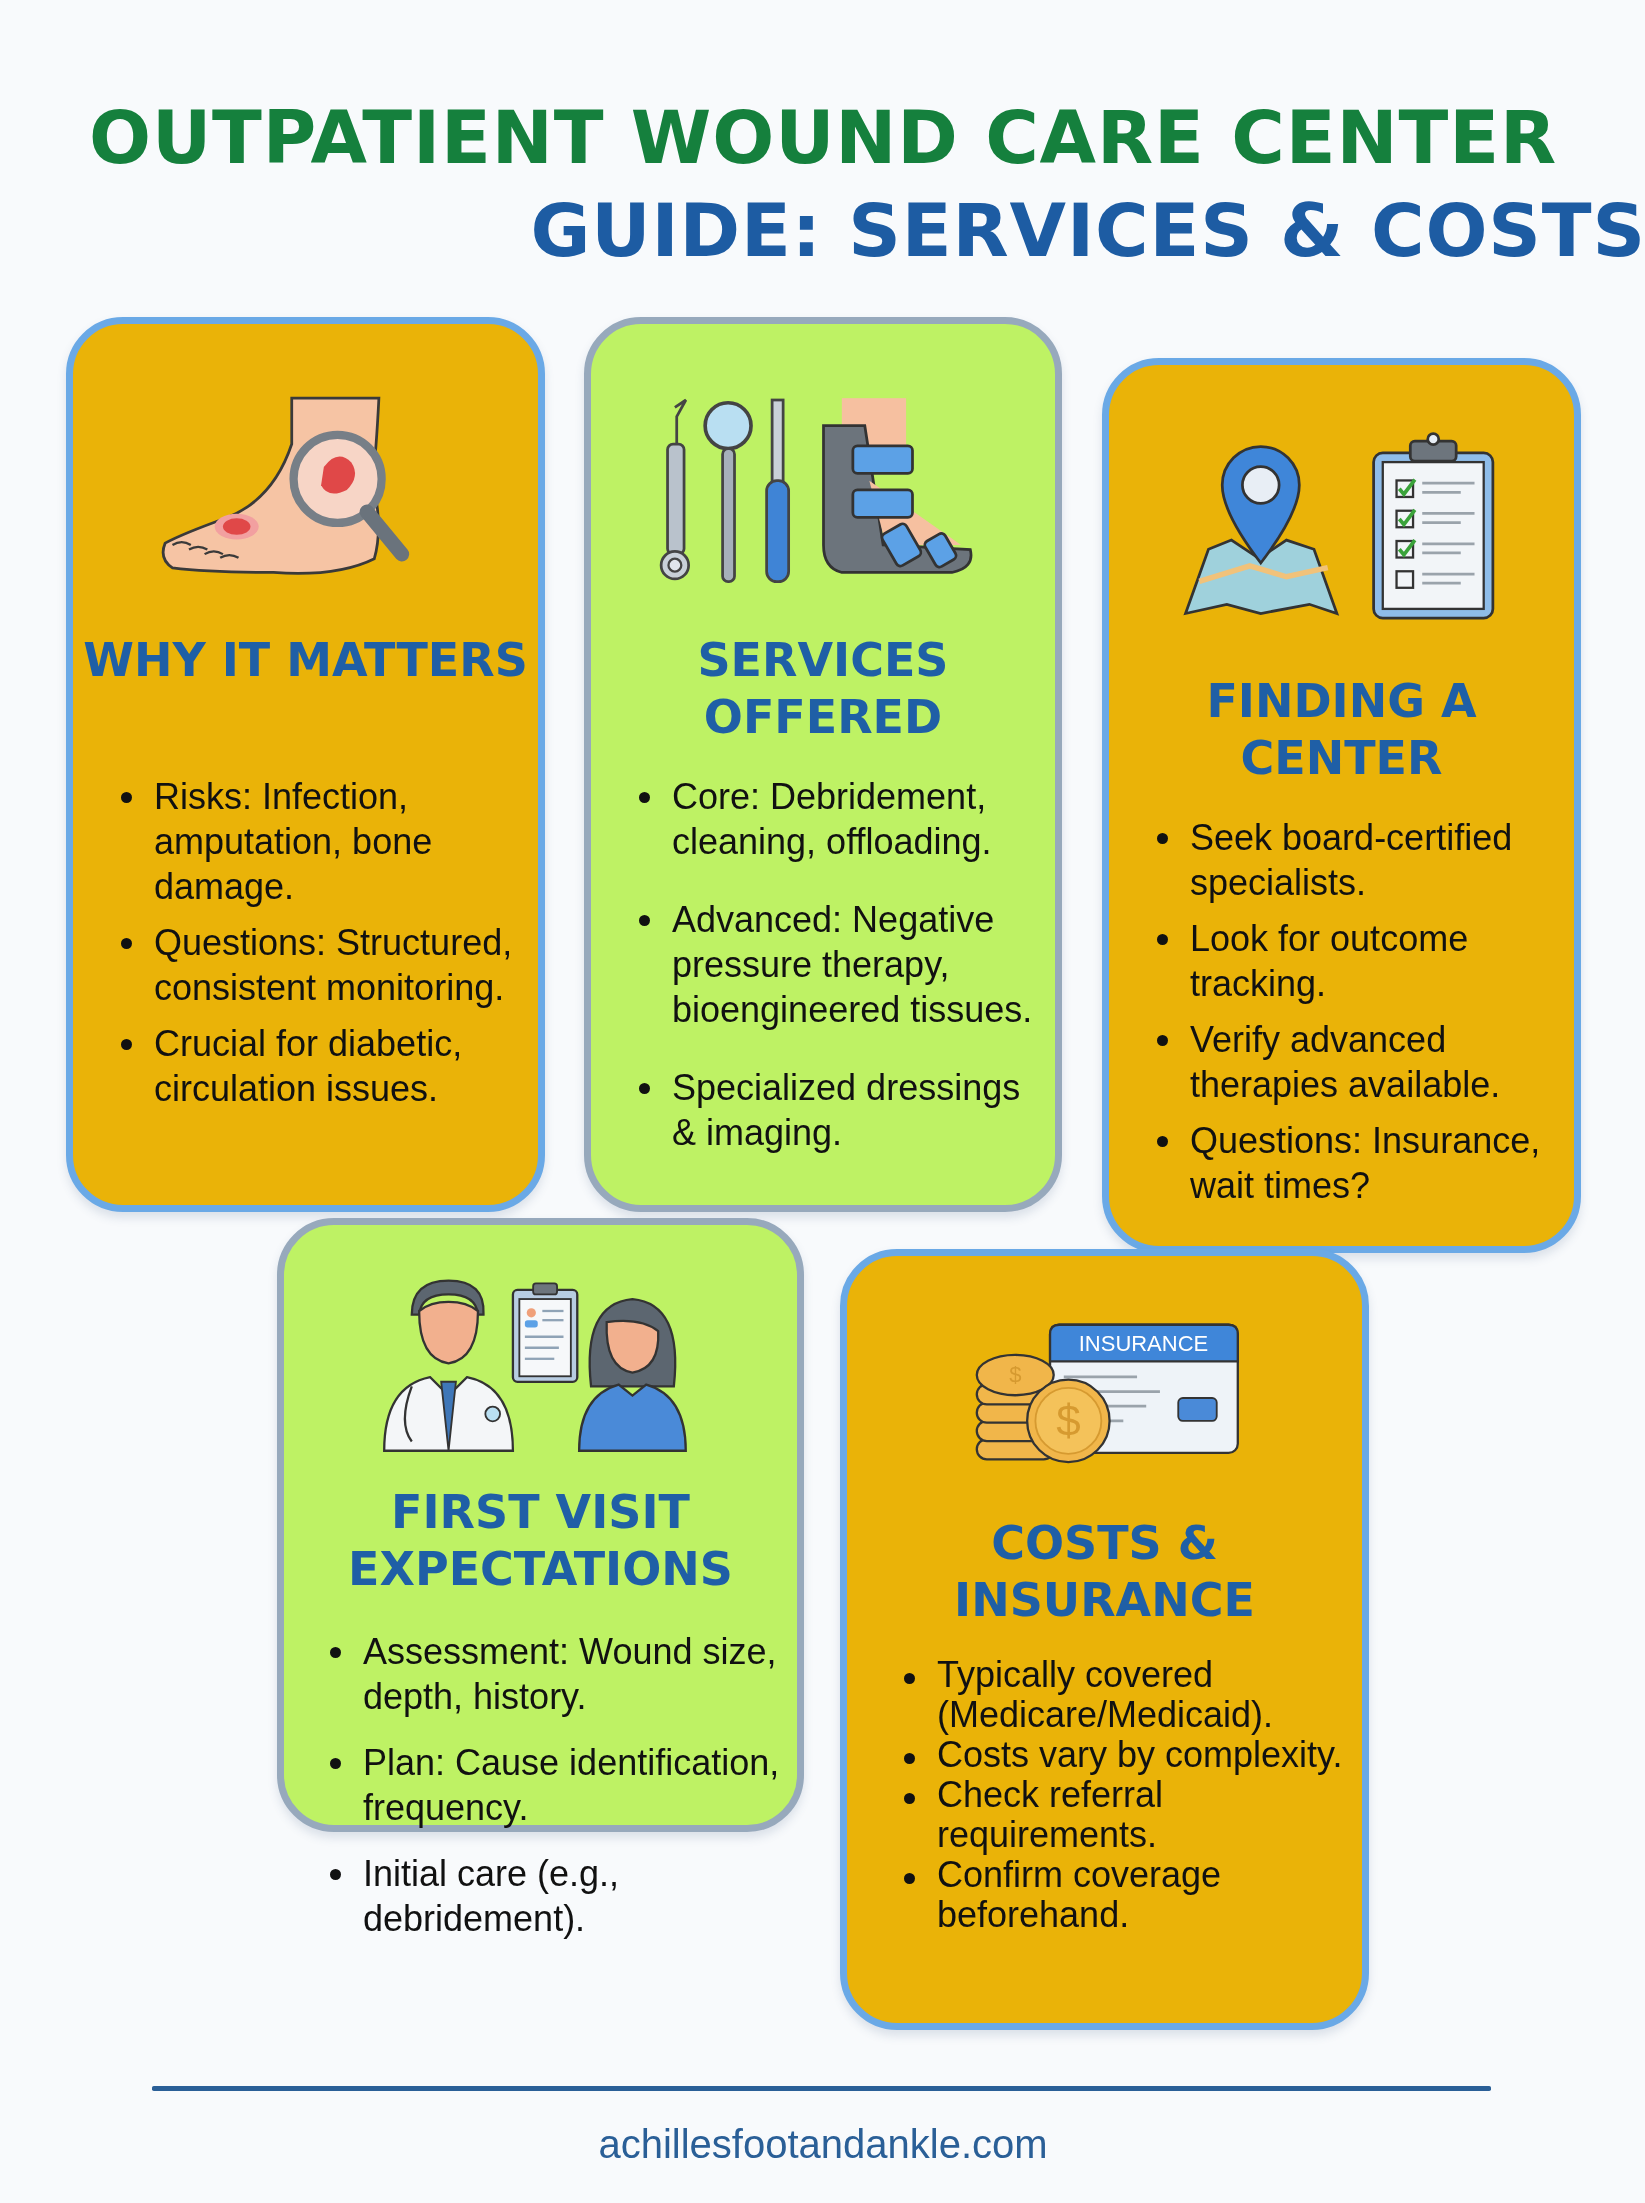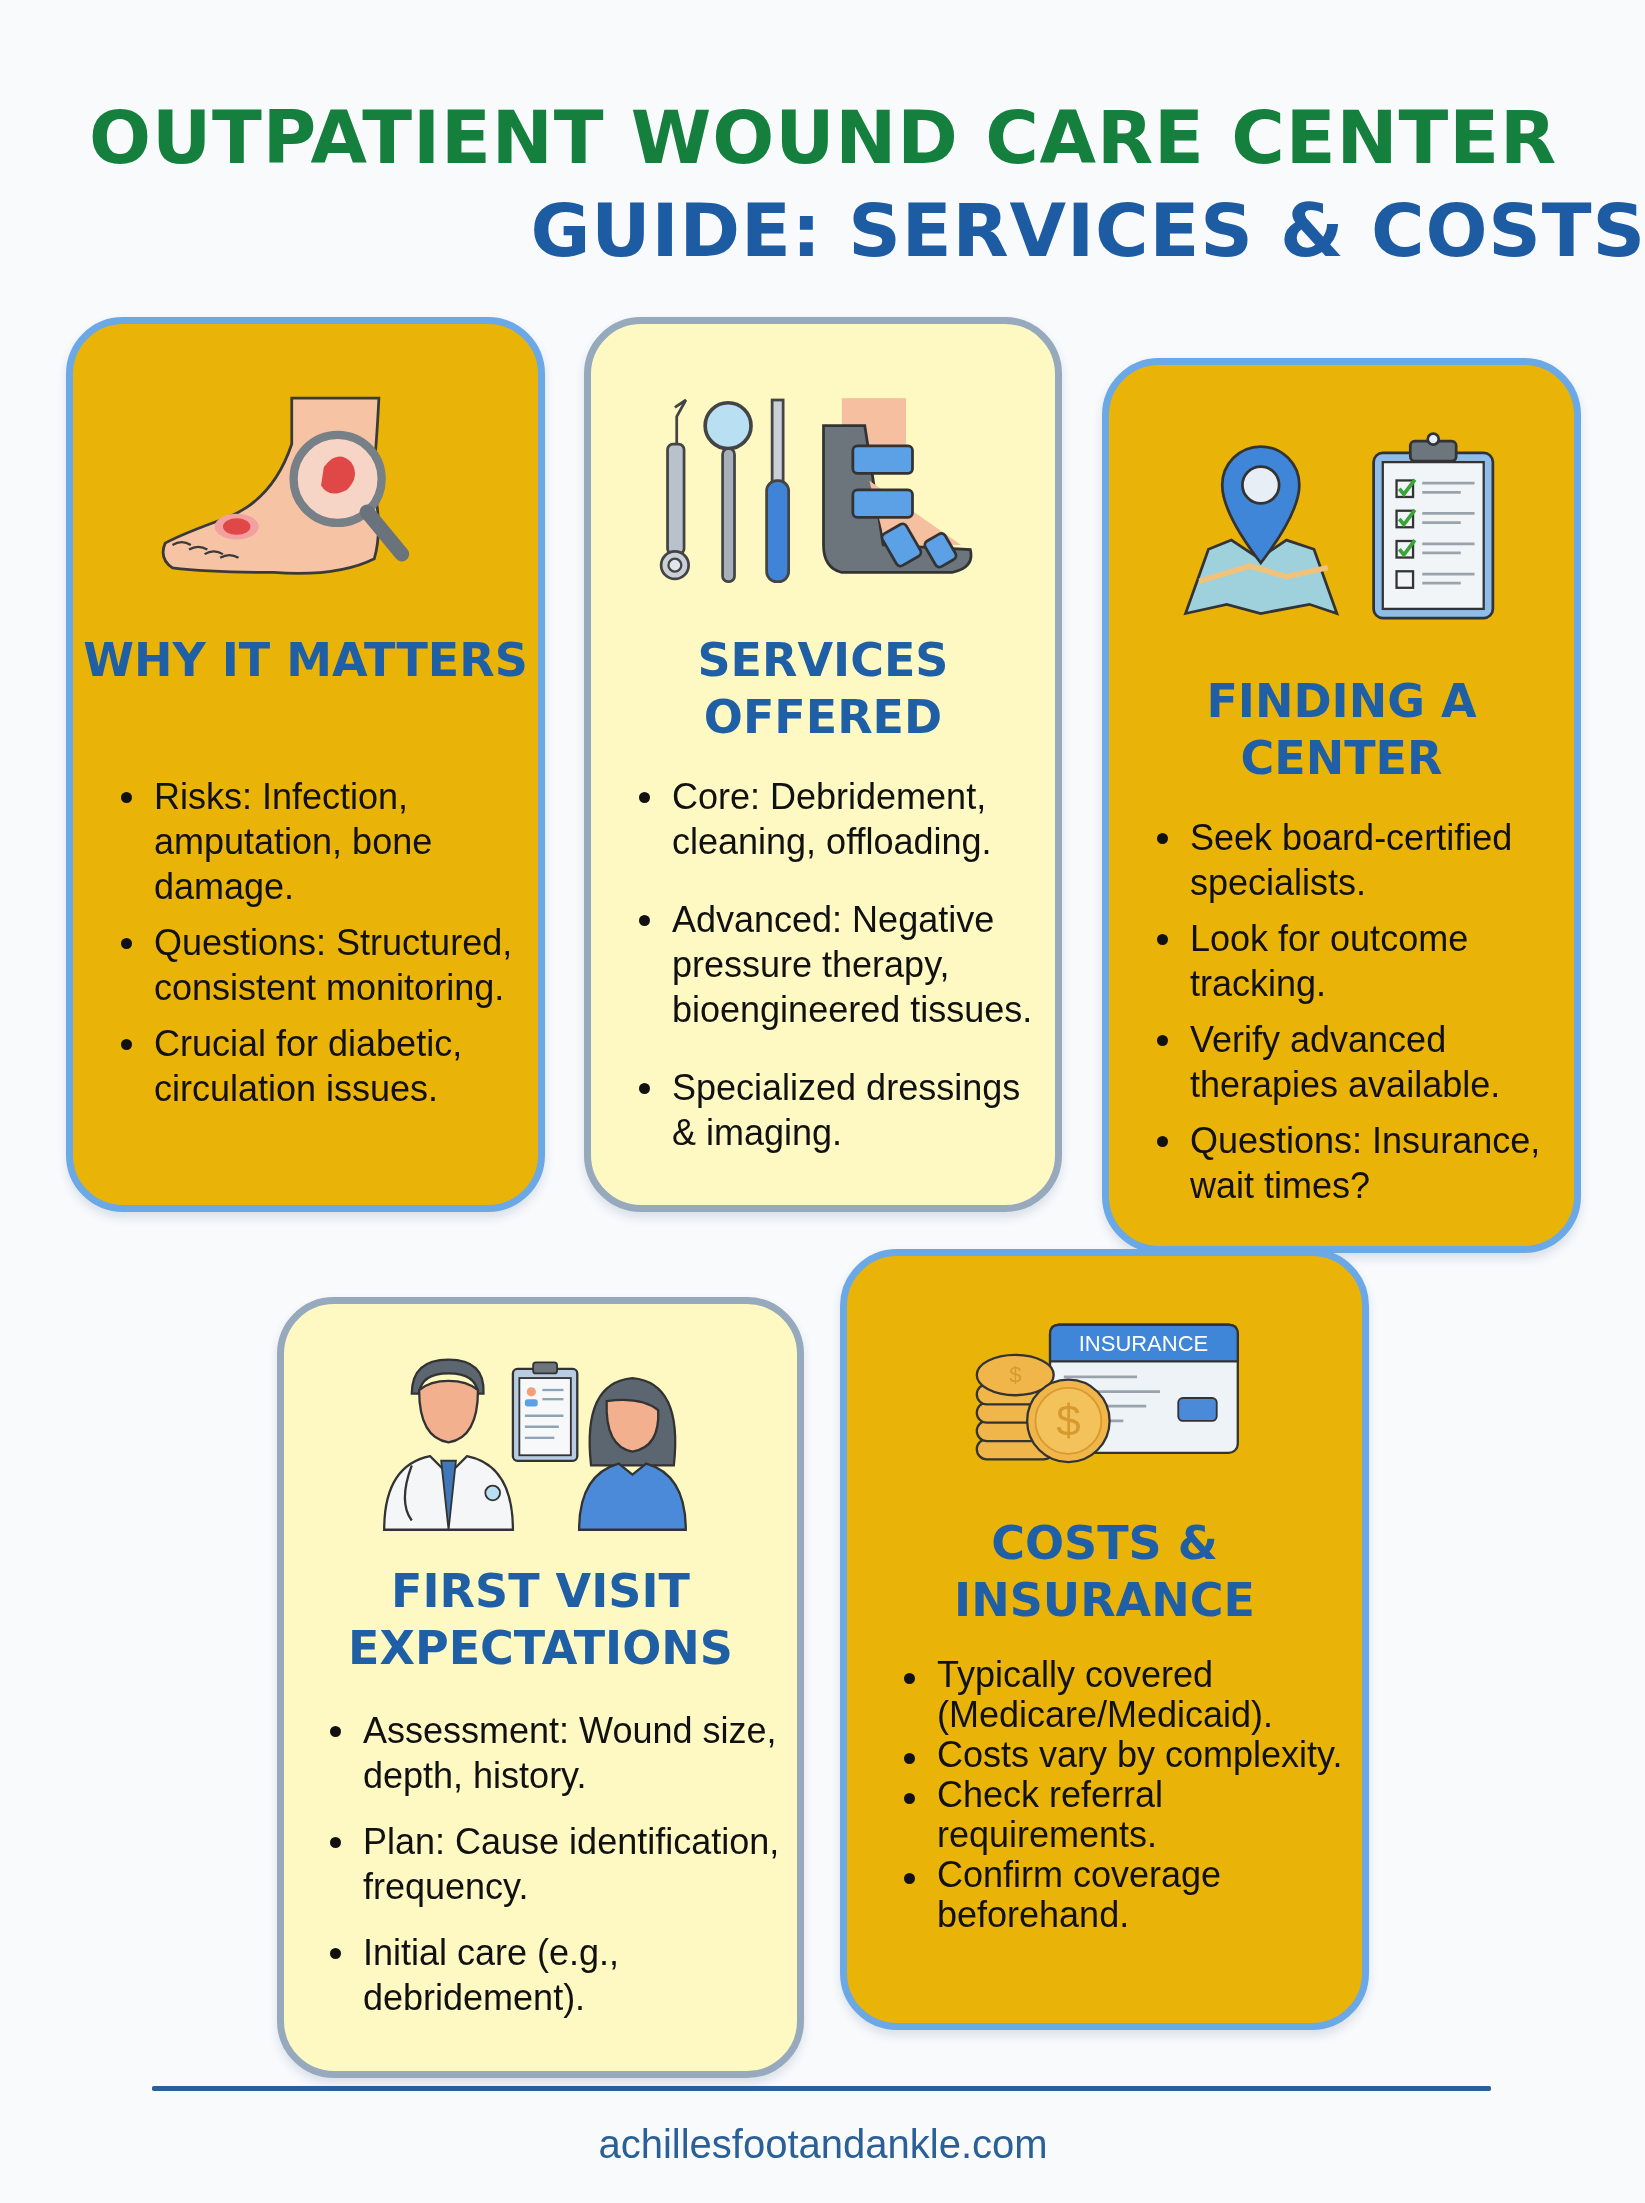--- a/index.html
+++ b/index.html
@@ -17,21 +17,21 @@
   }
   .title .l1 { display: block; color: #15803d; font-size: 73px; line-height: 92px; }
   .title .l2 { display: block; color: #1d5ca3; font-size: 73px; line-height: 92px; margin-top: 1.8px; text-align: right; }
 
   .card {
     position: absolute; box-sizing: border-box;
     border-radius: 57px; border: 7.3px solid #6aa9e6;
     background: #eab308;
     box-shadow: 0 5.5px 9.2px rgba(60,90,130,0.15);
   }
-  .card.gray { border-color: #97a9bc; background: #fef9c3; }
+  .card.gray { border-color: #97a9bc; background: #bef264; }
   .card .icon-area {
     position: absolute; left: 0; right: 0; top: 55px; height: 230px;
     display: flex; justify-content: center; align-items: center;
   }
   .card h2 {
     position: absolute; left: 0; right: 0; margin: 0;
     text-align: center; color: #1f5fa6;
     font-family: "DejaVu Sans", sans-serif; font-weight: 700;
     font-size: 46px; line-height: 57px;
   }
@@ -40,21 +40,21 @@
     color: #111; font-size: 36px; line-height: 45px;
   }
   .card ul li { position: relative; padding-left: 35px; }
   .card ul li::before {
     content: ""; position: absolute; left: 1.8px; top: 18.4px;
     width: 11px; height: 11px; border-radius: 50%; background: #111;
   }
   .card1 { left: 66px; top: 317px; width: 479px; height: 895px; }
   .card2 { left: 584px; top: 317px; width: 478px; height: 895px; }
   .card3 { left: 1102px; top: 317px; width: 479px; height: 895px; margin-top: 41px; }
-  .card4 { left: 277px; top: 1297px; width: 527px; height: 781px; }
+  .card4 { left: 277px; top: 1218px; width: 527px; height: 614px; }
   .card5 { left: 840px; top: 1249px; width: 529px; height: 781px; }
 
   .card1 h2, .card2 h2, .card3 h2 { top: 308px; }
   .card1 ul, .card2 ul, .card3 ul { top: 450px; left: 46px; right: 18.4px; }
   .card1 ul li { margin-bottom: 11px; }
   .card2 ul li { margin-bottom: 33px; }
   .card3 ul li { margin-bottom: 11px; }
   .card4 h2, .card5 h2 { top: 259px; }
   .card4 ul { top: 404px; left: 44px; right: 9.2px; }
   .card4 ul li { margin-bottom: 21px; }

